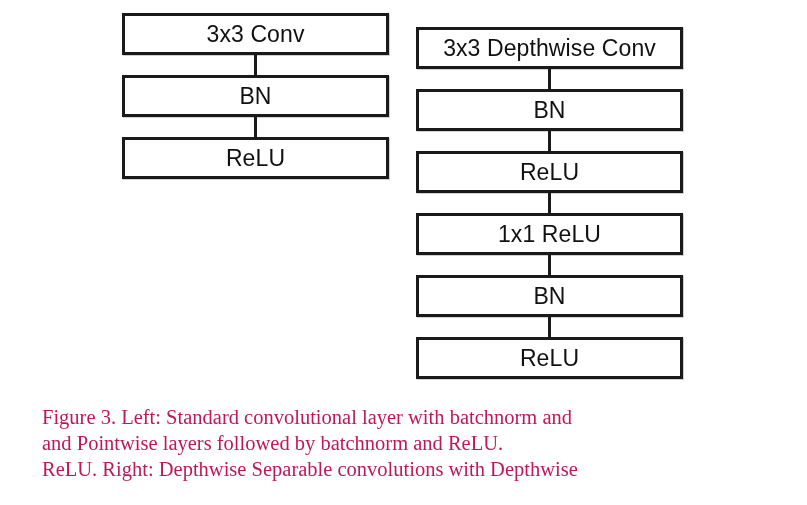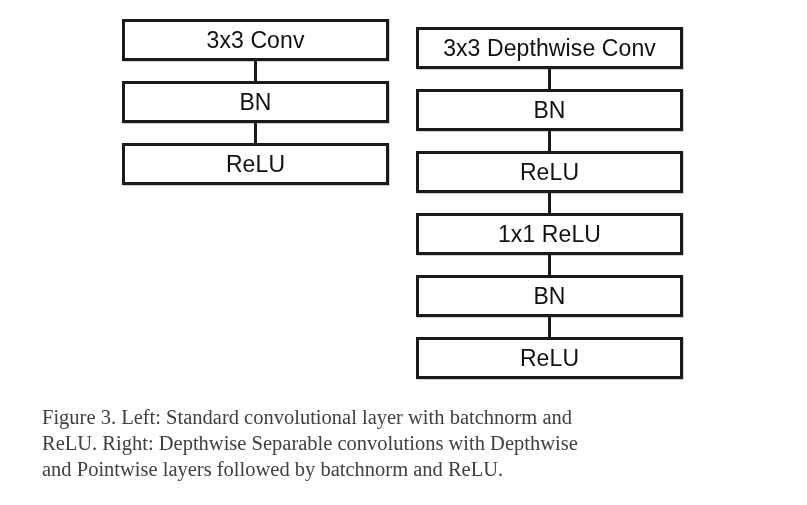--- a/index.html
+++ b/index.html
@@ -26,21 +26,21 @@
 
   .column {
     position: absolute;
     display: flex;
     flex-direction: column;
     align-items: center;
   }
 
   #column-left {
     left: 122px;
-    top: 19px;
+    top: 13px;
     width: 267px;
   }
 
   #column-right {
     left: 416px;
     top: 27px;
     width: 267px;
   }
 
   .block {
@@ -71,21 +71,21 @@
   }
 
   #caption {
     position: absolute;
     left: 42px;
     top: 404px;
     width: 726px;
     font-family: "Liberation Serif", serif;
     font-size: 20.5px;
     line-height: 26px;
-    color: #404040;
+    color: #be185d;
     text-align: left;
   }
 
   .caption-line {
     display: block;
     white-space: nowrap;
   }
 </style>
 </head>
 <body>
@@ -138,17 +138,17 @@
     <div class="connector"></div>
 
     <div class="block">
       <span class="block-label">ReLU</span>
     </div>
 
   </div>
 
   <div id="caption">
     <span class="caption-line">Figure 3. Left: Standard convolutional layer with batchnorm and</span>
+    <span class="caption-line">and Pointwise layers followed by batchnorm and ReLU.</span>
     <span class="caption-line">ReLU. Right: Depthwise Separable convolutions with Depthwise</span>
-    <span class="caption-line">and Pointwise layers followed by batchnorm and ReLU.</span>
   </div>
 
 </div>
 
 </body></html>

